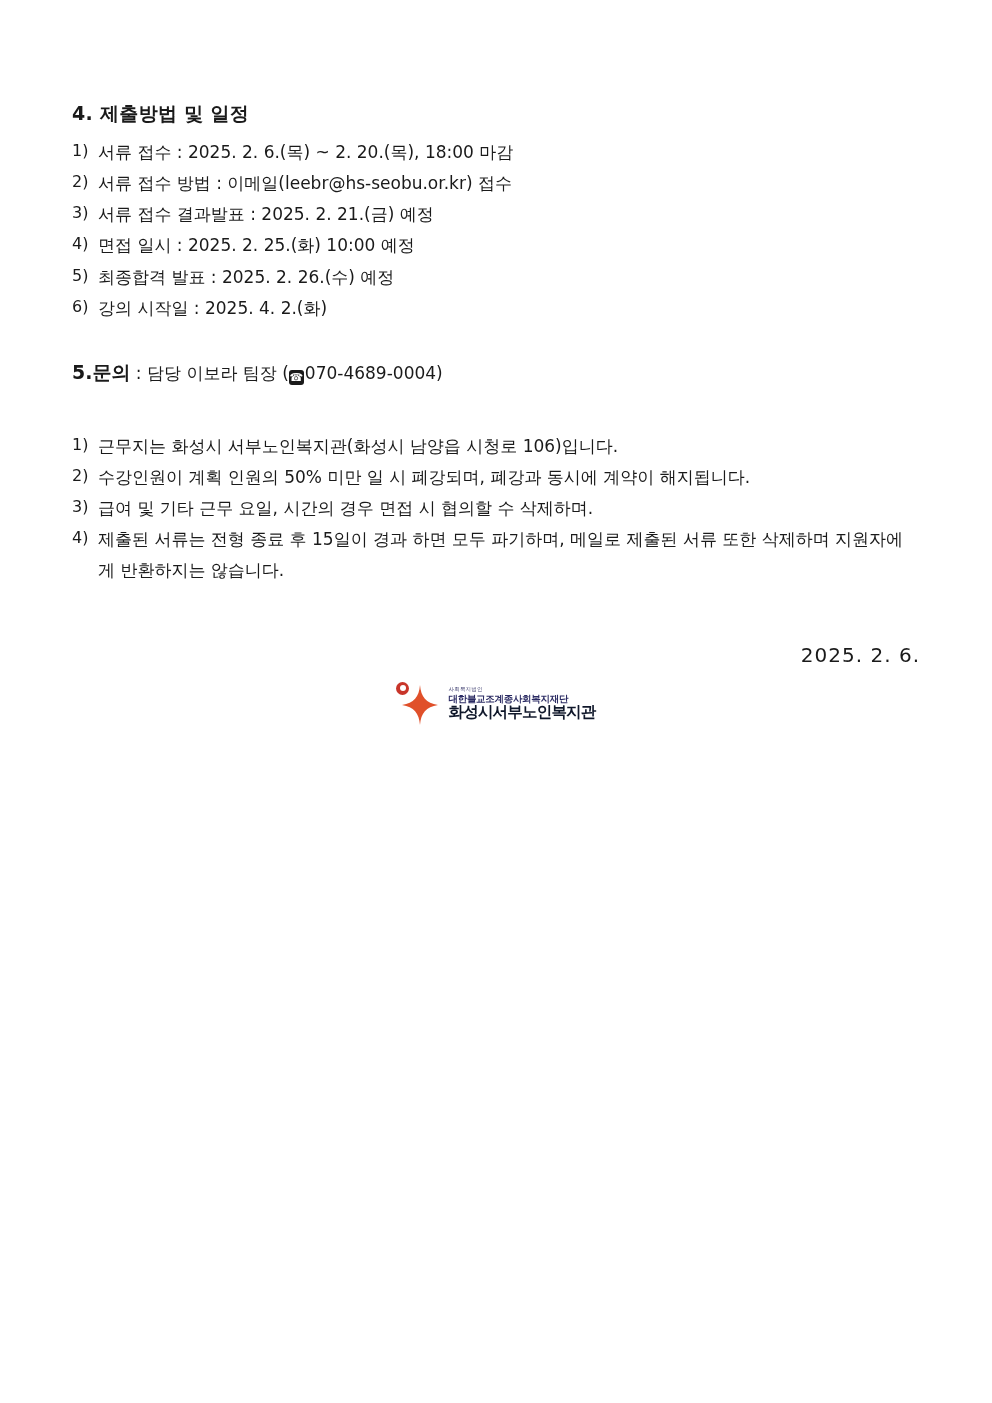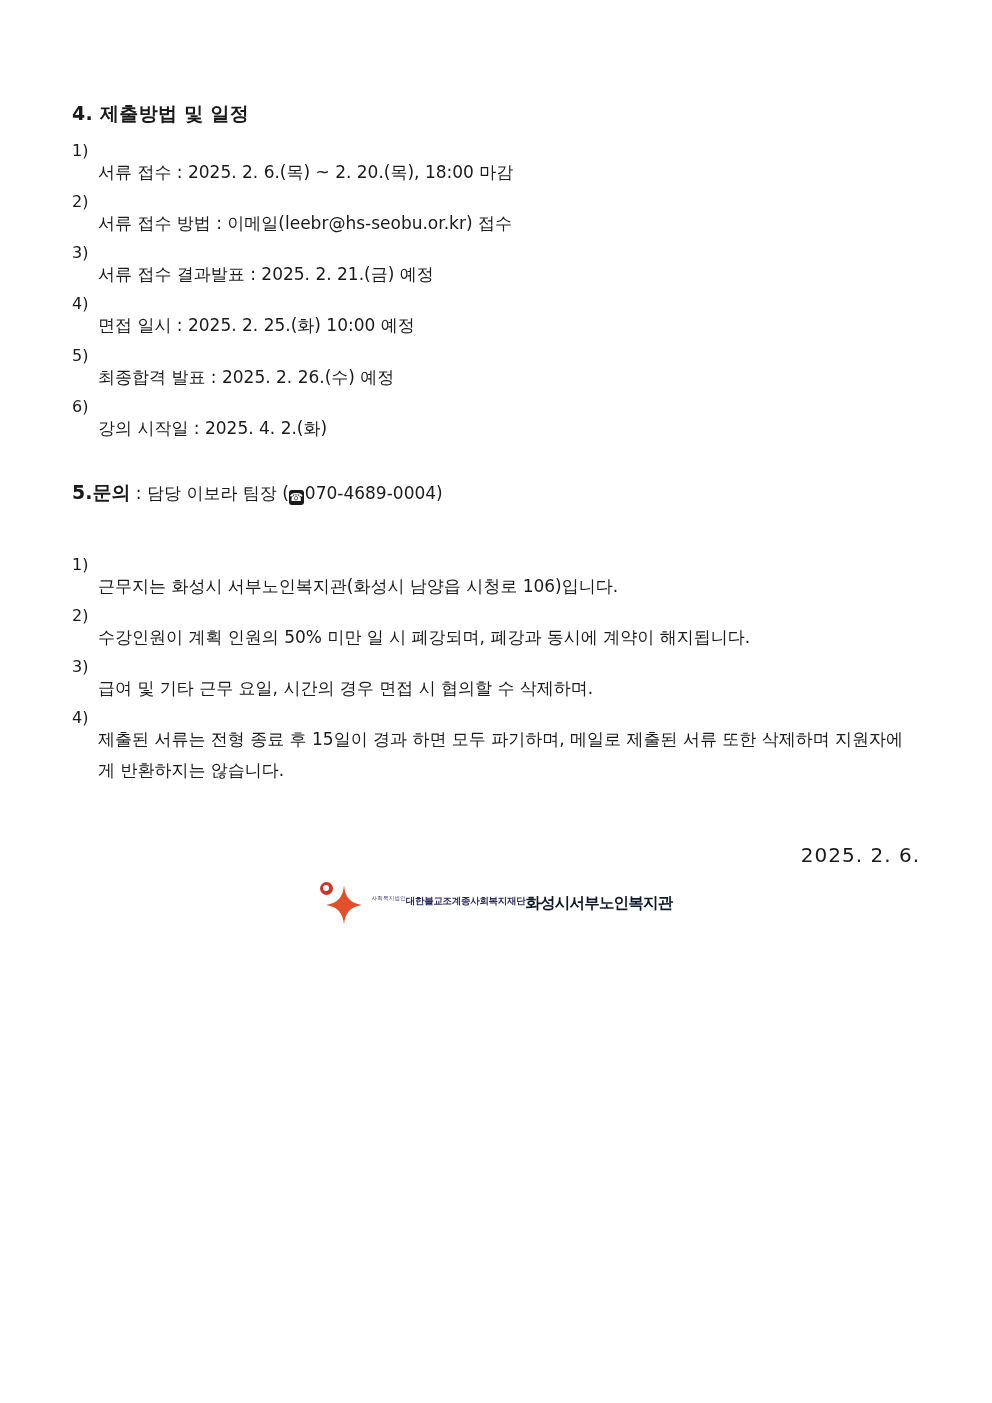--- a/index.html
+++ b/index.html
@@ -56,21 +56,20 @@
     line-height: 1.78;
     margin-bottom: 1px;
   }
   .list li .marker {
     flex: 0 0 26px;
     min-width: 26px;
     font-size: 16px;
   }
   .list li .text {
     flex: 1 1 auto;
-    margin-top: 20px;
   }
   .gap-md { height: 34px; }
   .gap-lg { height: 44px; }
   .date-line {
     text-align: right;
     font-size: 20px;
     font-weight: normal;
     letter-spacing: 1px;
     margin-top: 58px;
   }
@@ -86,21 +85,21 @@
     gap: 6px;
   }
   .logo-mark {
     width: 46px;
     height: 46px;
     position: relative;
     flex: 0 0 46px;
   }
   .logo-text {
     display: flex;
-    flex-direction: row;
+    flex-direction: column;
     justify-content: flex-start;
     line-height: 1;
   }
   .logo-text .tiny {
     font-size: 5.5px;
     color: #3b3b6d;
     letter-spacing: 0.2px;
     margin-bottom: 1px;
   }
   .logo-text .mid {

